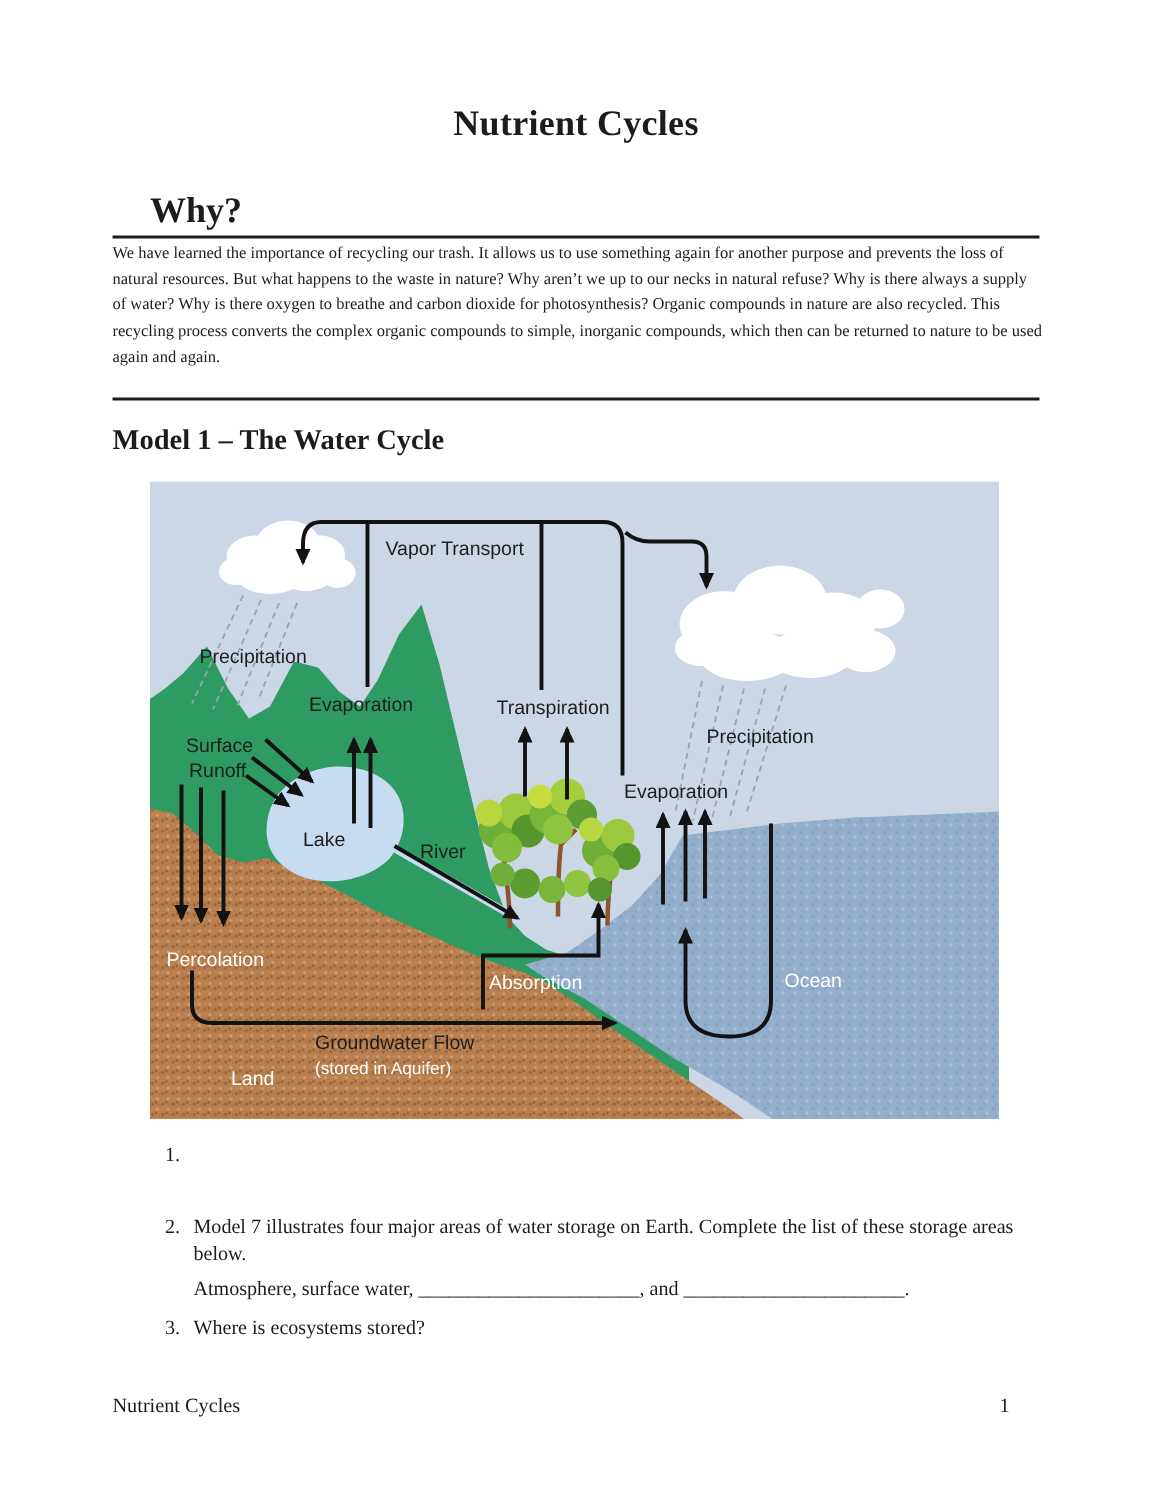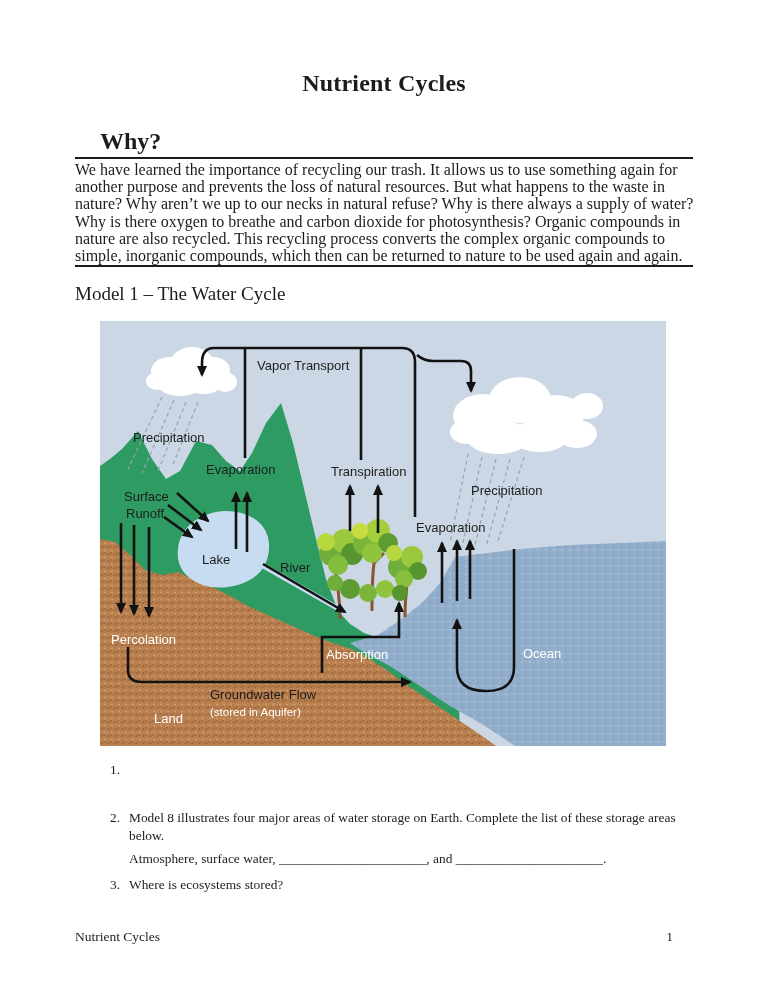--- a/index.html
+++ b/index.html
@@ -6,22 +6,22 @@
   .page{position:relative;width:748px;height:994px;background:#ffffff;
         font-family:"Liberation Serif",serif;color:#1c1c1c;overflow:hidden;}
   .doc-title{position:absolute;top:70px;left:0;width:768px;text-align:center;
              font-size:24px;font-weight:700;letter-spacing:.2px;}
   .doc-subtitle{position:absolute;top:104px;left:0;width:768px;text-align:center;font-size:13.5px;}
   .why-heading{position:absolute;top:128px;left:75px;font-size:24px;font-weight:700;margin-left:25px;}
   .rule{position:absolute;left:75px;width:618px;height:2px;background:#1b1b1b;}
   .rule1{top:157px;}
   .rule2{top:265px;}
   .why-paragraph{position:absolute;top:161px;left:75px;width:621px;
-                 font-size:16px;line-height:17.2px;}
-  .model-heading{position:absolute;top:283px;left:75px;font-size:19px;font-weight:400;}
+                 font-size:11px;line-height:17.2px;}
+  .model-heading{position:absolute;top:283px;left:75px;font-size:19px;font-weight:700;}
   .diagram-wrap{position:absolute;top:321px;left:100px;width:566px;height:425px;text-align:right;}
   .question{position:absolute;display:flex;font-size:13.4px;line-height:17.5px;}
   .q1{top:761px;left:110px;width:580px;}
   .q2{top:809px;left:110px;width:582px;}
   .q3{top:876px;left:110px;width:580px;}
   .q-num{flex:0 0 19px;}
   .fill-line{position:absolute;top:851px;left:129px;font-size:13.4px;}
   .footer-left{position:absolute;top:929px;left:75px;font-size:13.5px;}
   .footer-page{position:absolute;top:929px;right:75px;font-size:13.5px;text-align:right;}
   svg text{font-family:"Liberation Sans",sans-serif;font-size:13px;}
@@ -196,21 +196,21 @@
       </g>
     </svg>
   </div>
 
   <div class="question q1">
     <span class="q-num">1.</span>
   </div>
 
   <div class="question q2">
     <span class="q-num">2.</span>
-    <span>Model 8 illustrates four major areas of water storage on Earth. Complete the list of these storage areas below.</span>
+    <span>Model 7 illustrates four major areas of water storage on Earth. Complete the list of these storage areas below.</span>
   </div>
   <div class="fill-line">Atmosphere, surface water, ______________________, and ______________________.</div>
 
   <div class="question q3">
     <span class="q-num">3.</span>
     <span>Where is ecosystems stored?</span>
   </div>
 
   <div class="footer-left">Nutrient Cycles</div>
   <div class="footer-page">1</div>

